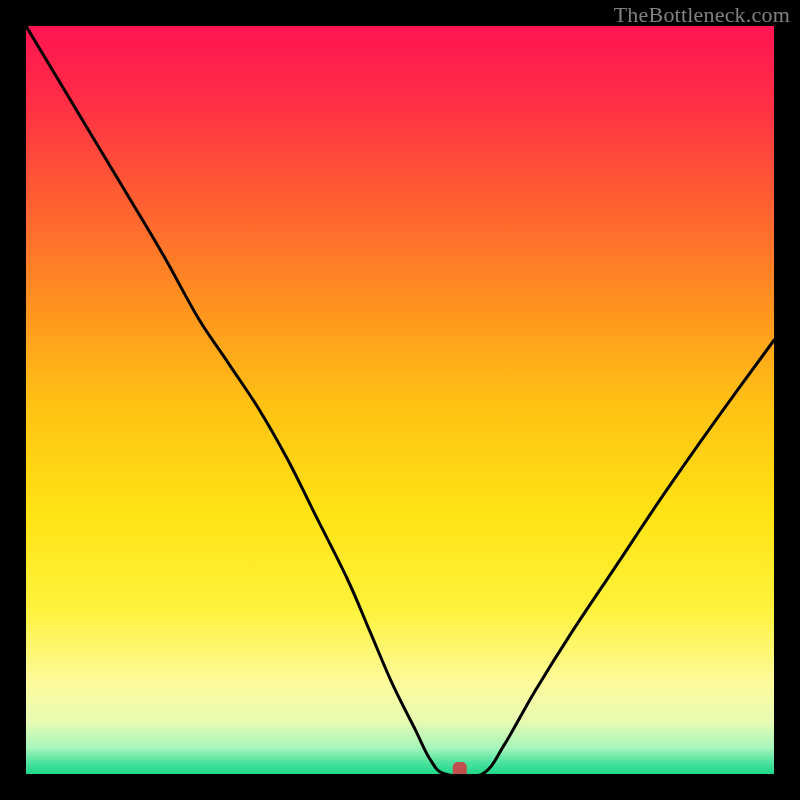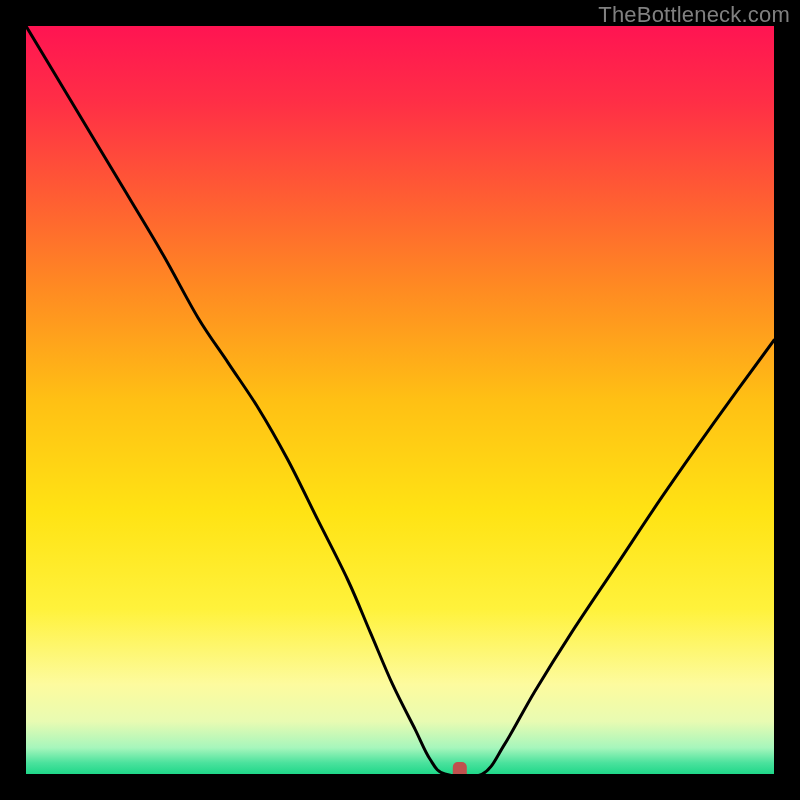--- a/index.html
+++ b/index.html
@@ -19,20 +19,21 @@
   }
   .watermark {
     position: absolute;
     top: 2px;
     right: 10px;
     color: #808080;
     font-size: 22px;
     font-weight: 500;
     letter-spacing: 0.2px;
     z-index: 5;
+    font-family: Liberation Serif, serif;
   }
   .plot-outer {
     position: absolute;
     left: 26px;
     top: 26px;
     width: 748px;
     height: 748px;
     background: #000;
   }
   svg.plot {

